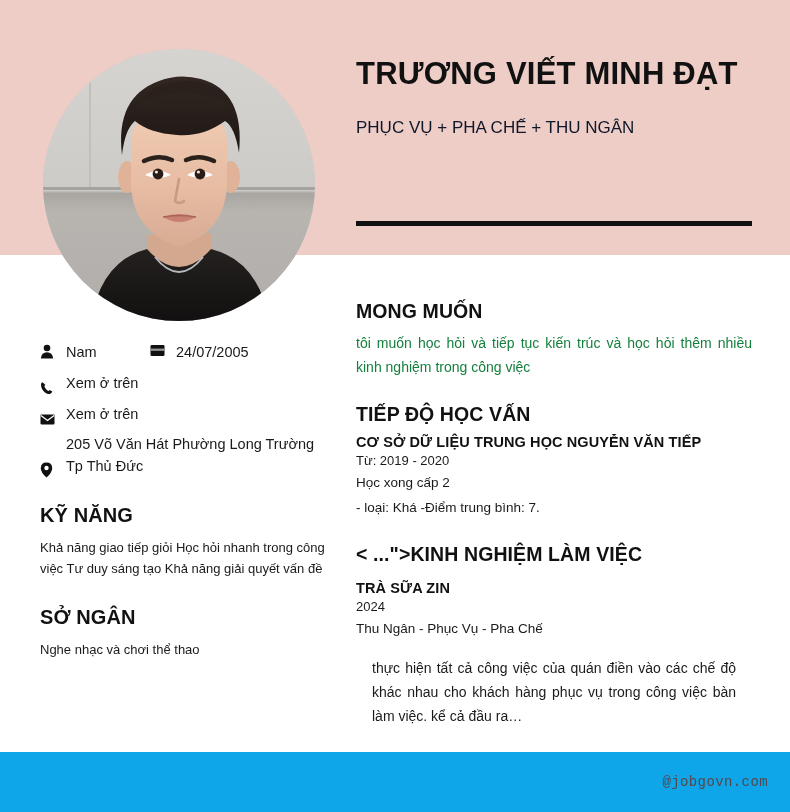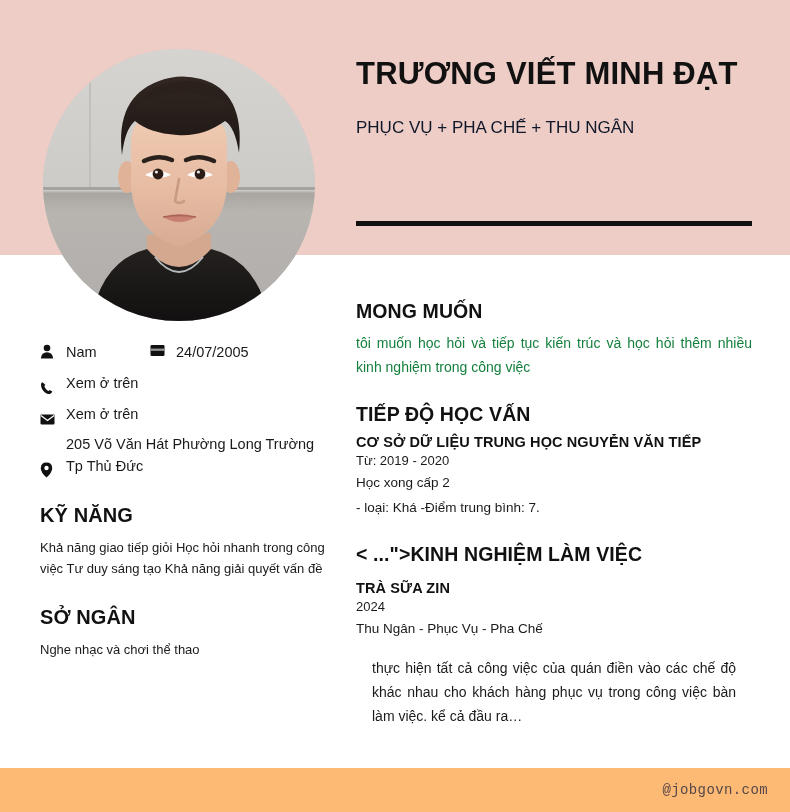--- a/index.html
+++ b/index.html
@@ -177,22 +177,22 @@
     text-align: justify;
   }
   .block-gap { margin-top: 14px; }
 
   
   .footer-band {
     position: absolute;
     left: 0;
     bottom: 0;
     width: 790px;
-    height: 44px;
-    background: #fdba74;
+    height: 60px;
+    background: #0ea5e9;
   }
   .watermark {
     position: absolute;
     right: 22px;
     top: 50%;
     transform: translateY(-50%);
     font-family: "Liberation Mono", "DejaVu Sans Mono", monospace;
     font-size: 14px;
     color: #56474a;
     letter-spacing: 0.4px;

